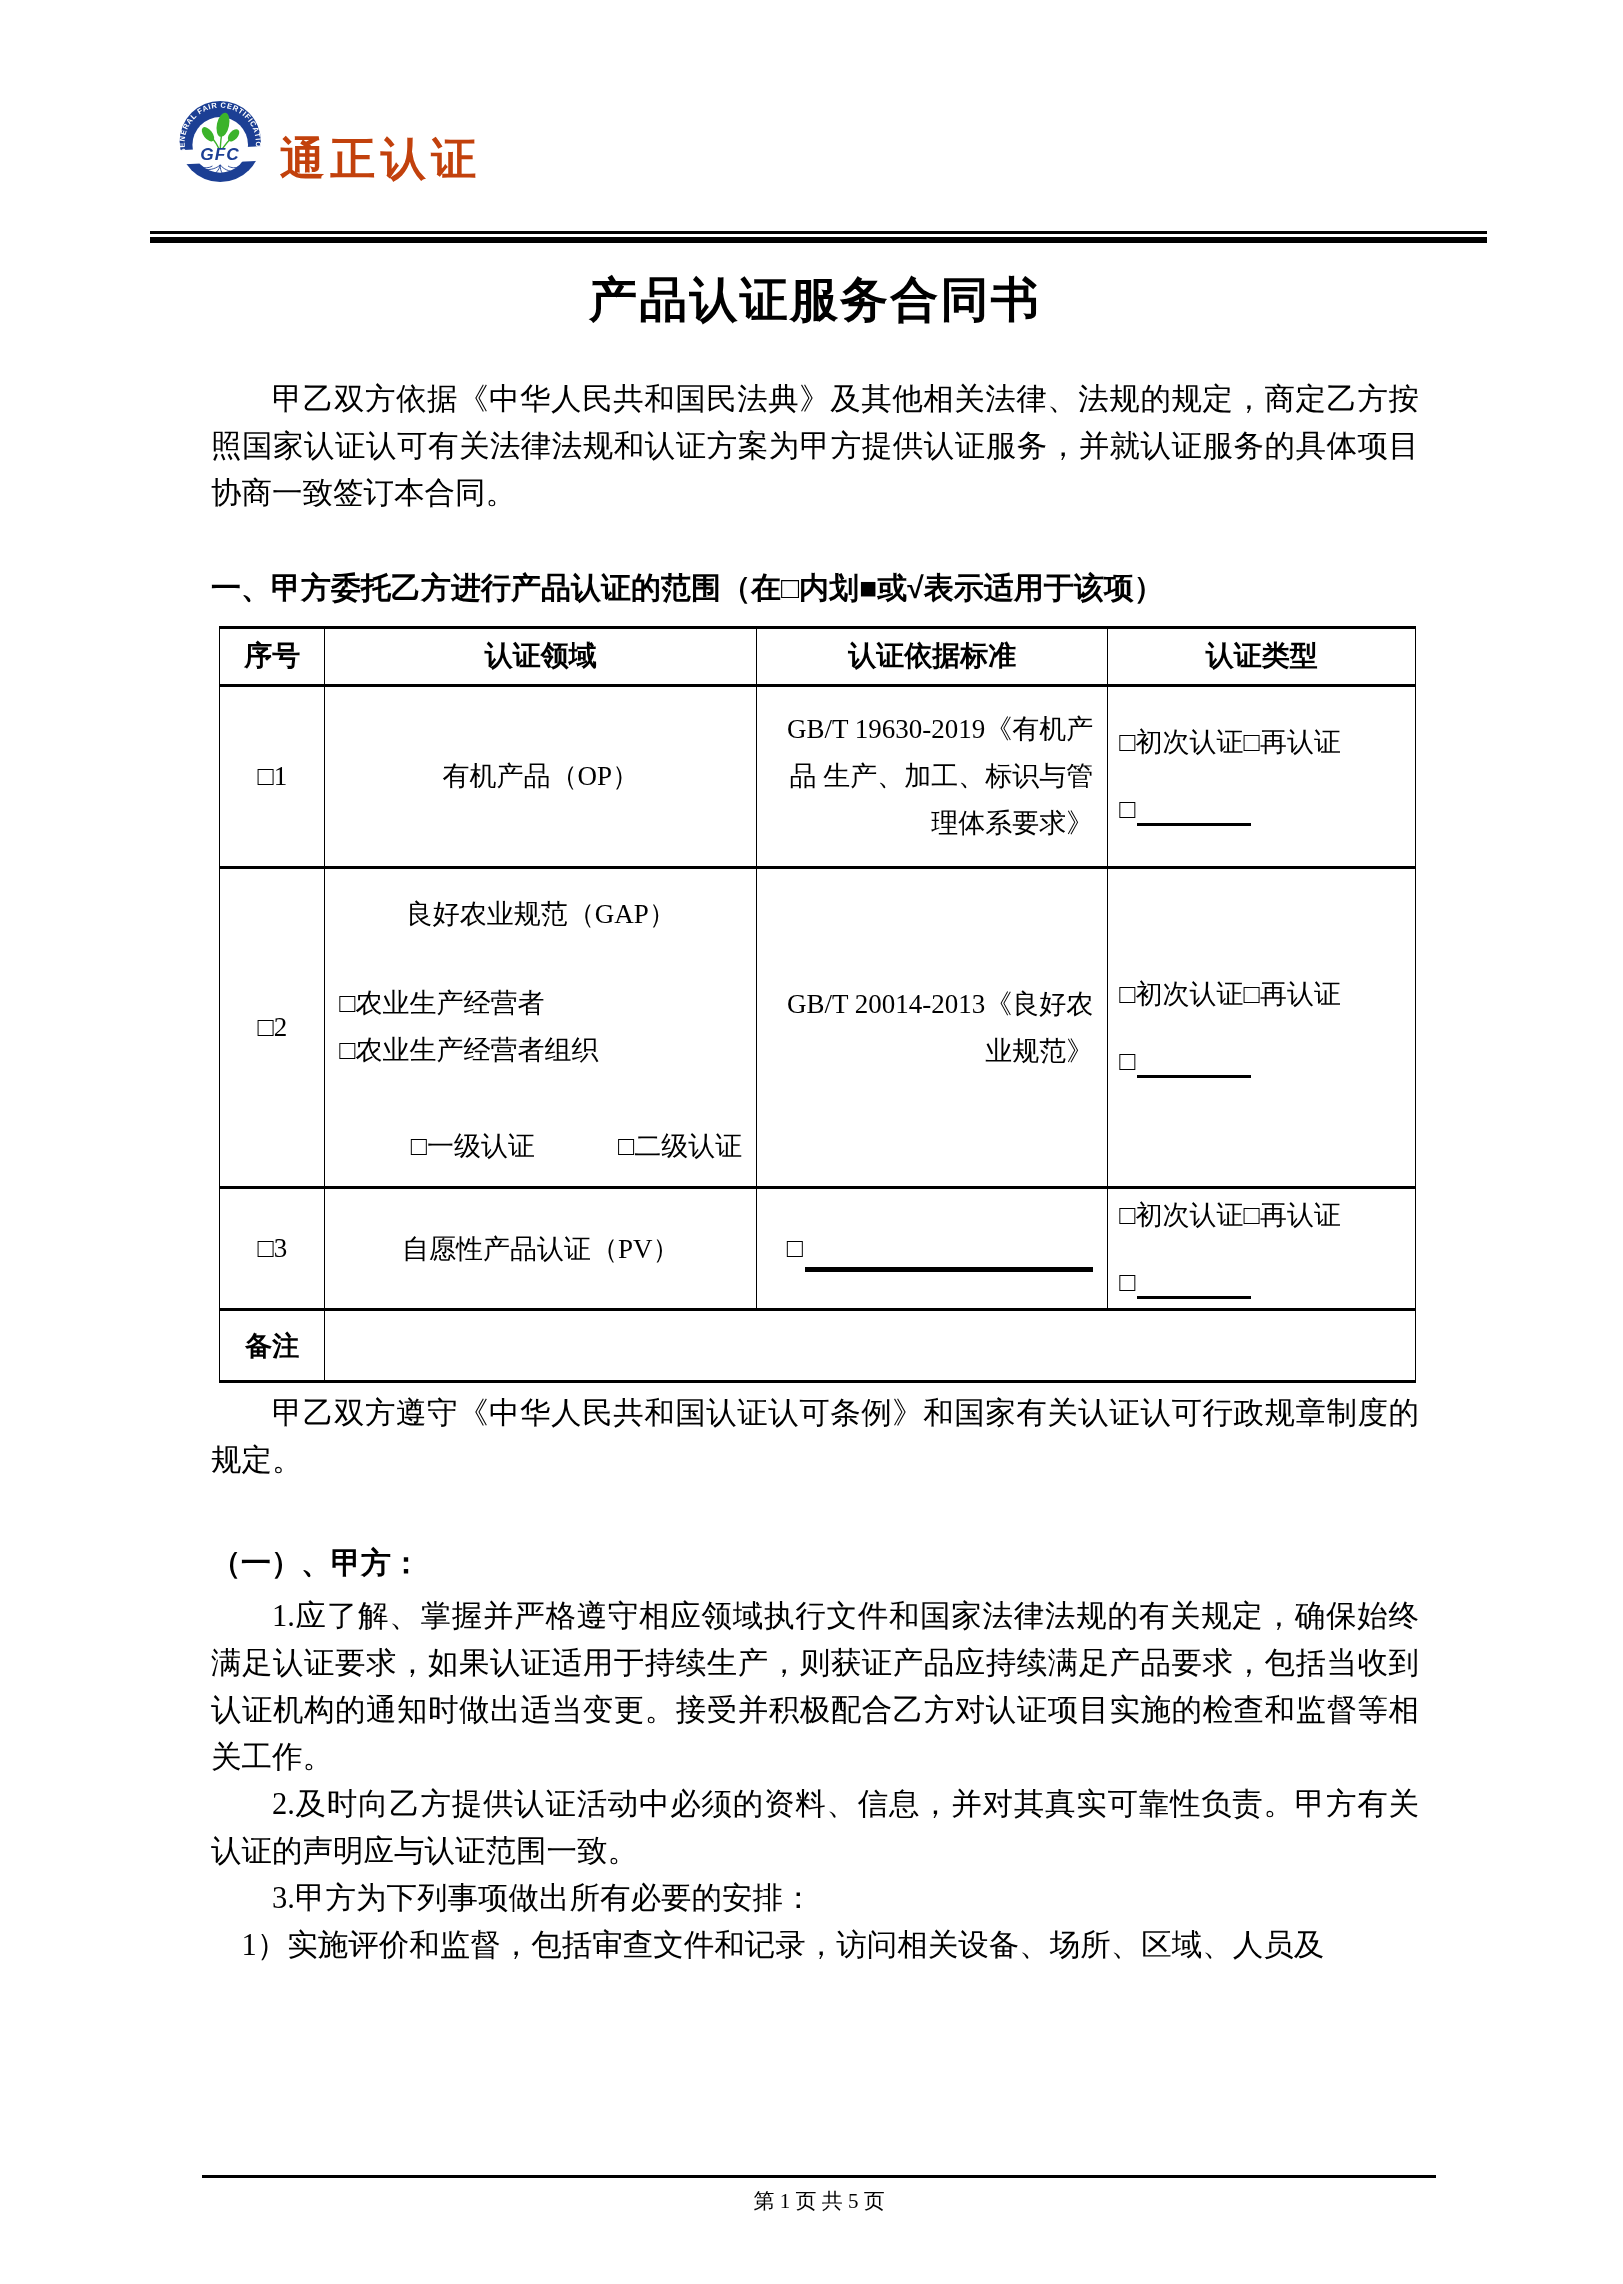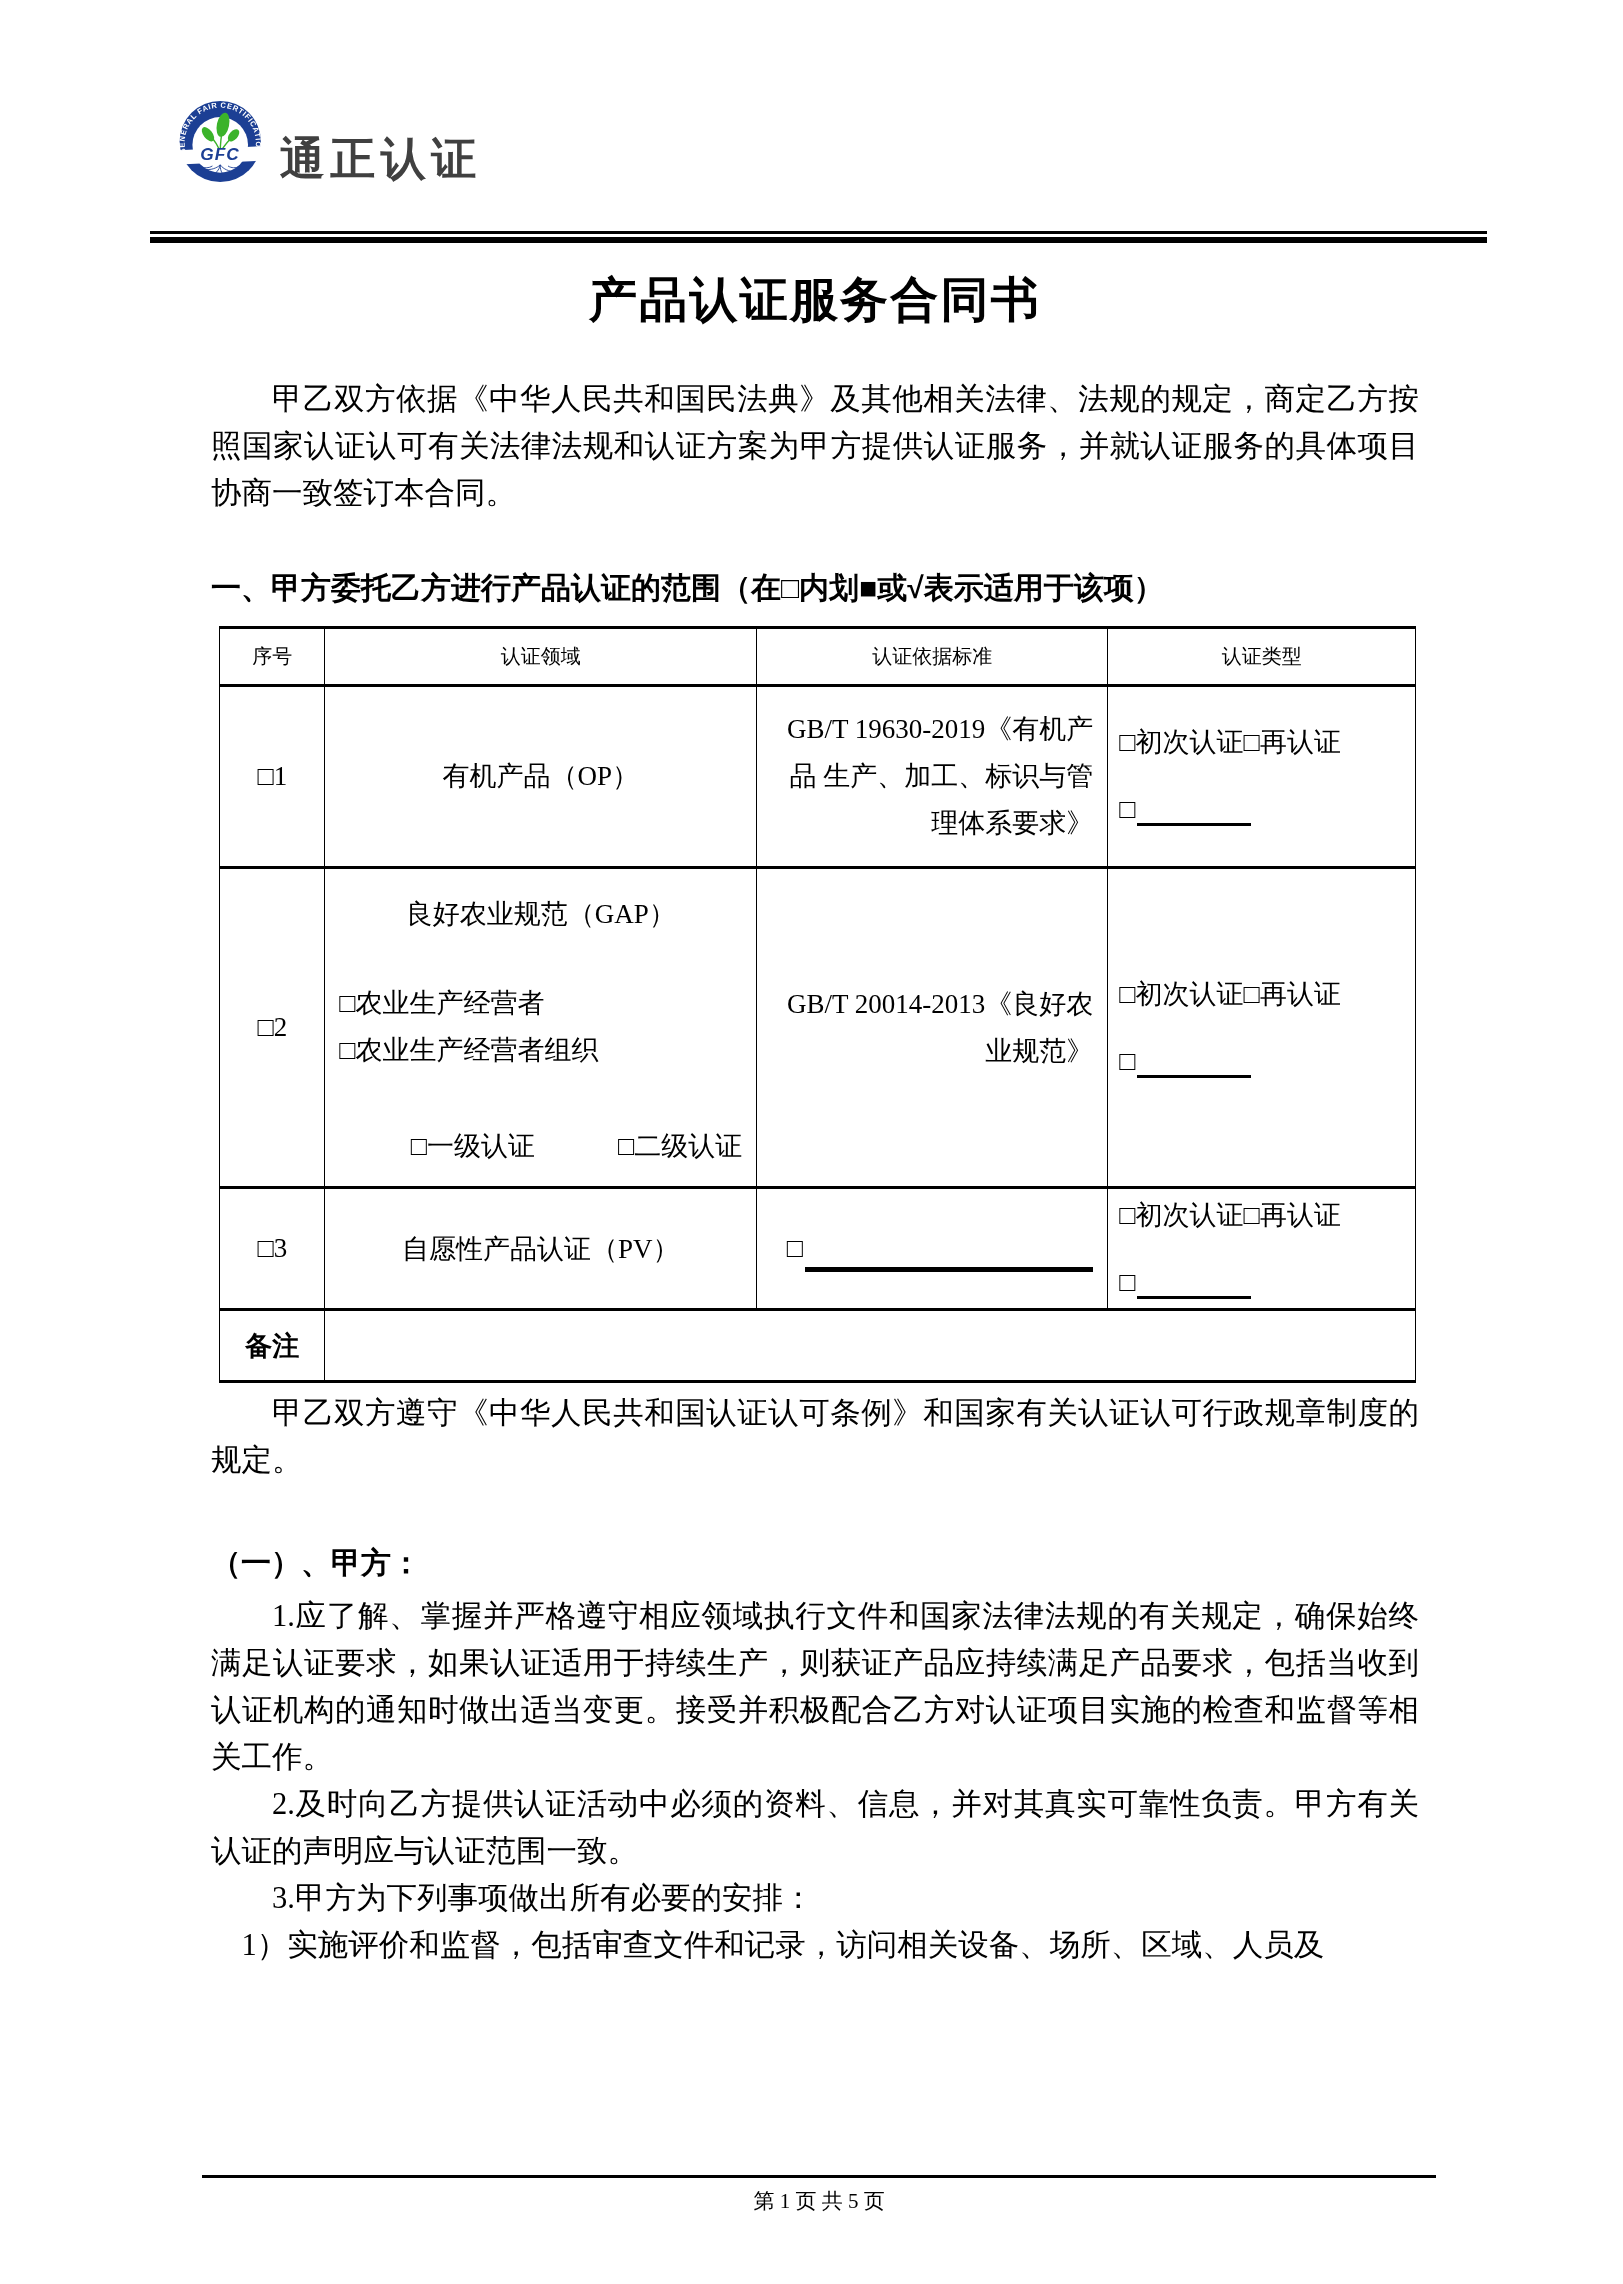--- a/index.html
+++ b/index.html
@@ -20,21 +20,21 @@
     align-items:flex-end;
     padding-top:97px;
     margin-left:-42px;
   }
   .logo-svg{width:103px;height:89px;display:block;}
   .company-name{
     font-family:"Liberation Sans", sans-serif;
     font-weight:bold;
     font-size:45px;
     letter-spacing:5.5px;
-    color:#404040;
+    color:#c2410c;
     margin-left:7.8px;
     margin-bottom:5.5px;
     line-height:1;
   }
   .double-rule{margin-top:45px;margin-left:-61px;width:1337px;}
   .double-rule .rule-top{height:3.3px;background:#000;}
   .double-rule .rule-gap{height:2.8px;}
   .double-rule .rule-bottom{height:6.1px;background:#000;}
 
   
@@ -75,22 +75,22 @@
   table.scope th, table.scope td{
     border-left:1.7px solid #000;
     border-right:1.7px solid #000;
     border-top:3.9px solid #000;
     border-bottom:3.9px solid #000;
     font-size:27px;
     vertical-align:middle;
   }
   table.scope th{
     font-family:"Liberation Sans", sans-serif;
-    font-weight:normal;
-    font-size:20px;
+    font-weight:bold;
+    font-size:28px;
     height:53px;
     text-align:center;
   }
   .c-no{text-align:center;}
   .c-field{text-align:center;}
   .c-standard{text-align:right;padding:19px 14px;line-height:47px;}
   .c-type{text-align:left;padding:6.7px 11px;line-height:33px;}
   .type-line2{margin-top:34px;}
   .blank-short{
     display:inline-block;width:114px;height:25.5px;

